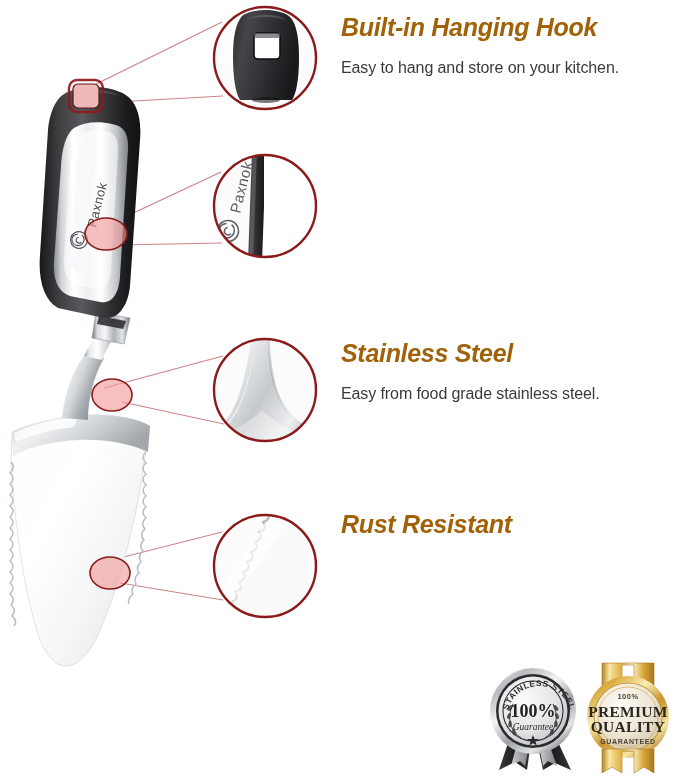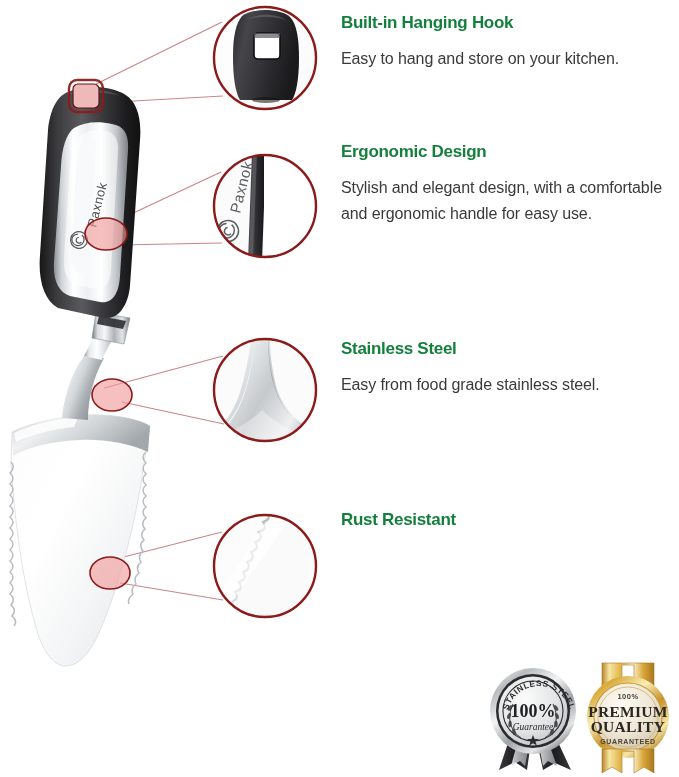--- a/index.html
+++ b/index.html
@@ -8,27 +8,28 @@
     background:#ffffff;
     font-family:"Liberation Sans", sans-serif;
     position:relative;
     overflow:hidden;
   }
   #stage { position:absolute; inset:0; width:679px; height:777px; }
   #svgLayer { position:absolute; left:0; top:0; width:679px; height:777px; }
 
   .feature { position:absolute; width:330px; }
   .feature h2 {
-    font-size:17px;
+    font-size:25px;
     font-weight:bold;
-    color:#15803d;
+    color:#a16207;
     letter-spacing:-0.3px;
     line-height:1.1;
     margin-bottom:13px;
     white-space:nowrap;
+    font-style:italic;
   }
   .feature p {
     font-size:16px;
     color:#3a3a3a;
     line-height:1.62;
     letter-spacing:-0.1px;
   }
   #f1 { left:341px; top:14px; }
   #f2 { left:341px; top:143px; }
   #f3 { left:341px; top:340px; }
@@ -379,24 +380,20 @@
 
       <path d="M 24,92 L 76,92 L 76,116 L 66,110 L 56,116 L 56,94 L 44,94 L 44,116 L 34,110 L 24,116 Z" fill="url(#goldRibbon)" stroke="#a8761f" stroke-width="0.6"></path>
     </g>
   </svg>
 
   <div class="feature" id="f1">
     <h2>Built-in Hanging Hook</h2>
     <p>Easy to hang and store on your kitchen.</p>
   </div>
 
-  <div class="feature" id="f2">
-    <h2>Ergonomic Design</h2>
-    <p>Stylish and elegant design, with a comfortable and ergonomic handle for easy use.</p>
-  </div>
 
   <div class="feature" id="f3">
     <h2>Stainless Steel</h2>
     <p>Easy from food grade stainless steel.</p>
   </div>
 
   <div class="feature" id="f4">
     <h2>Rust Resistant</h2>
   </div>
 

